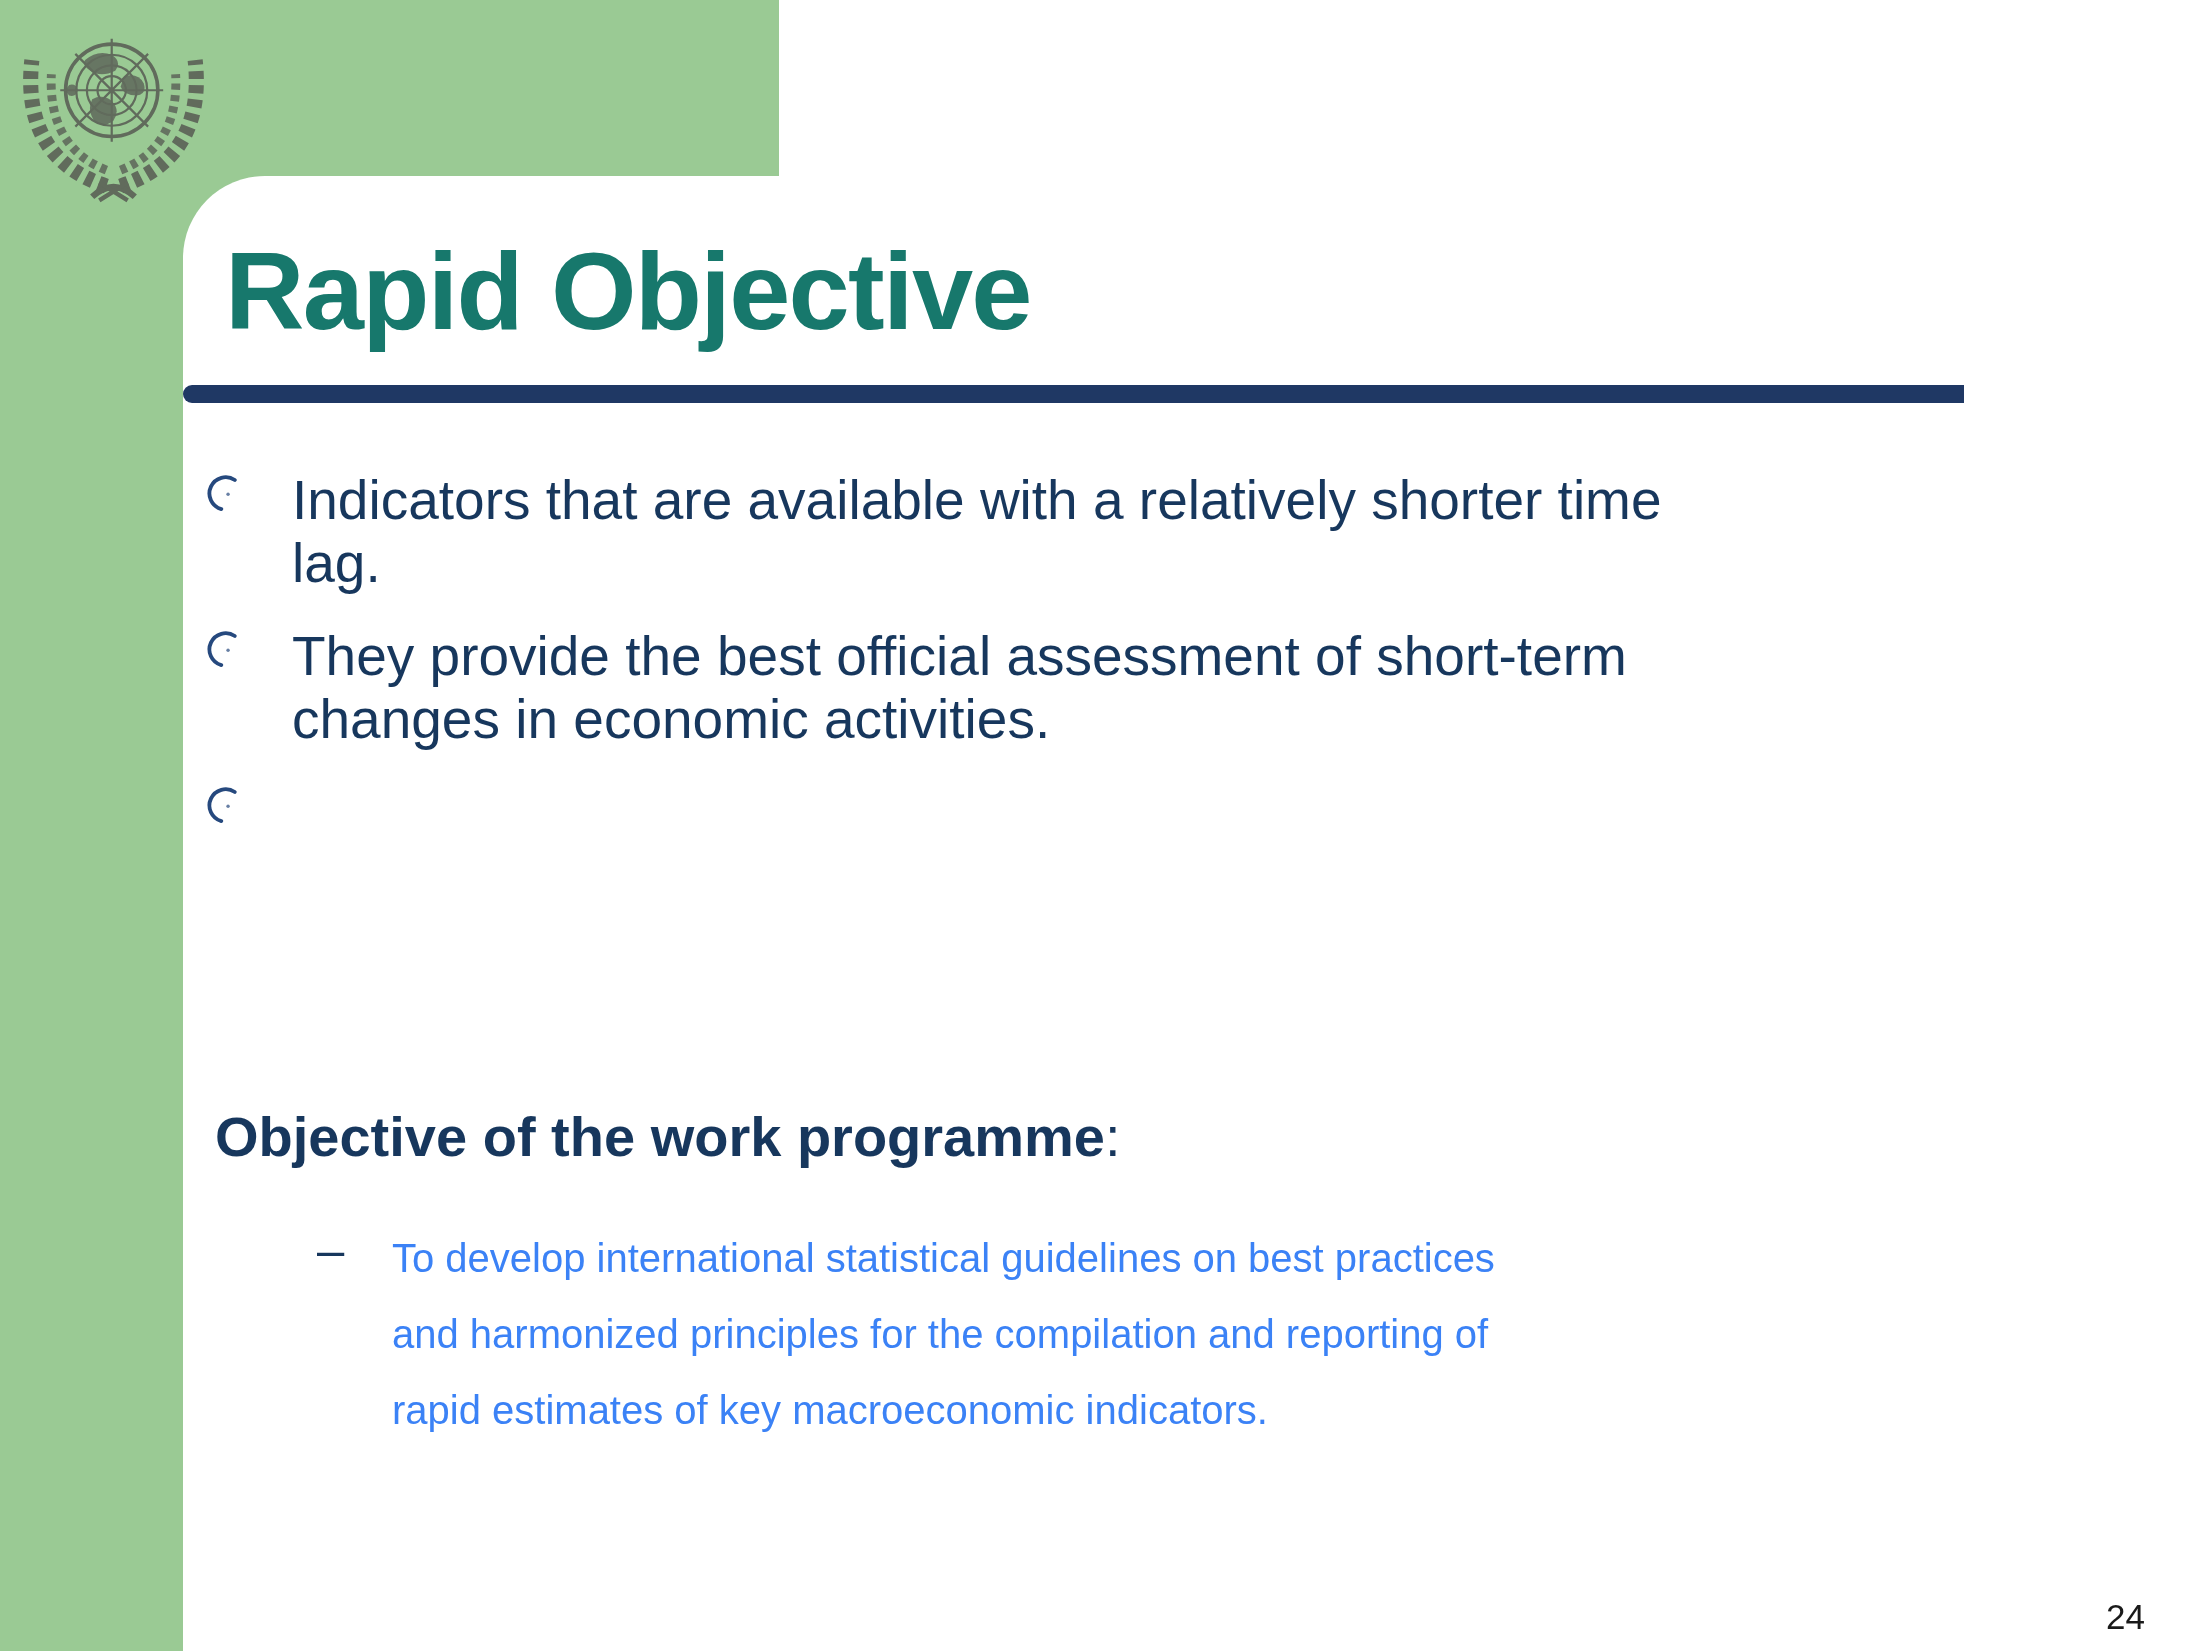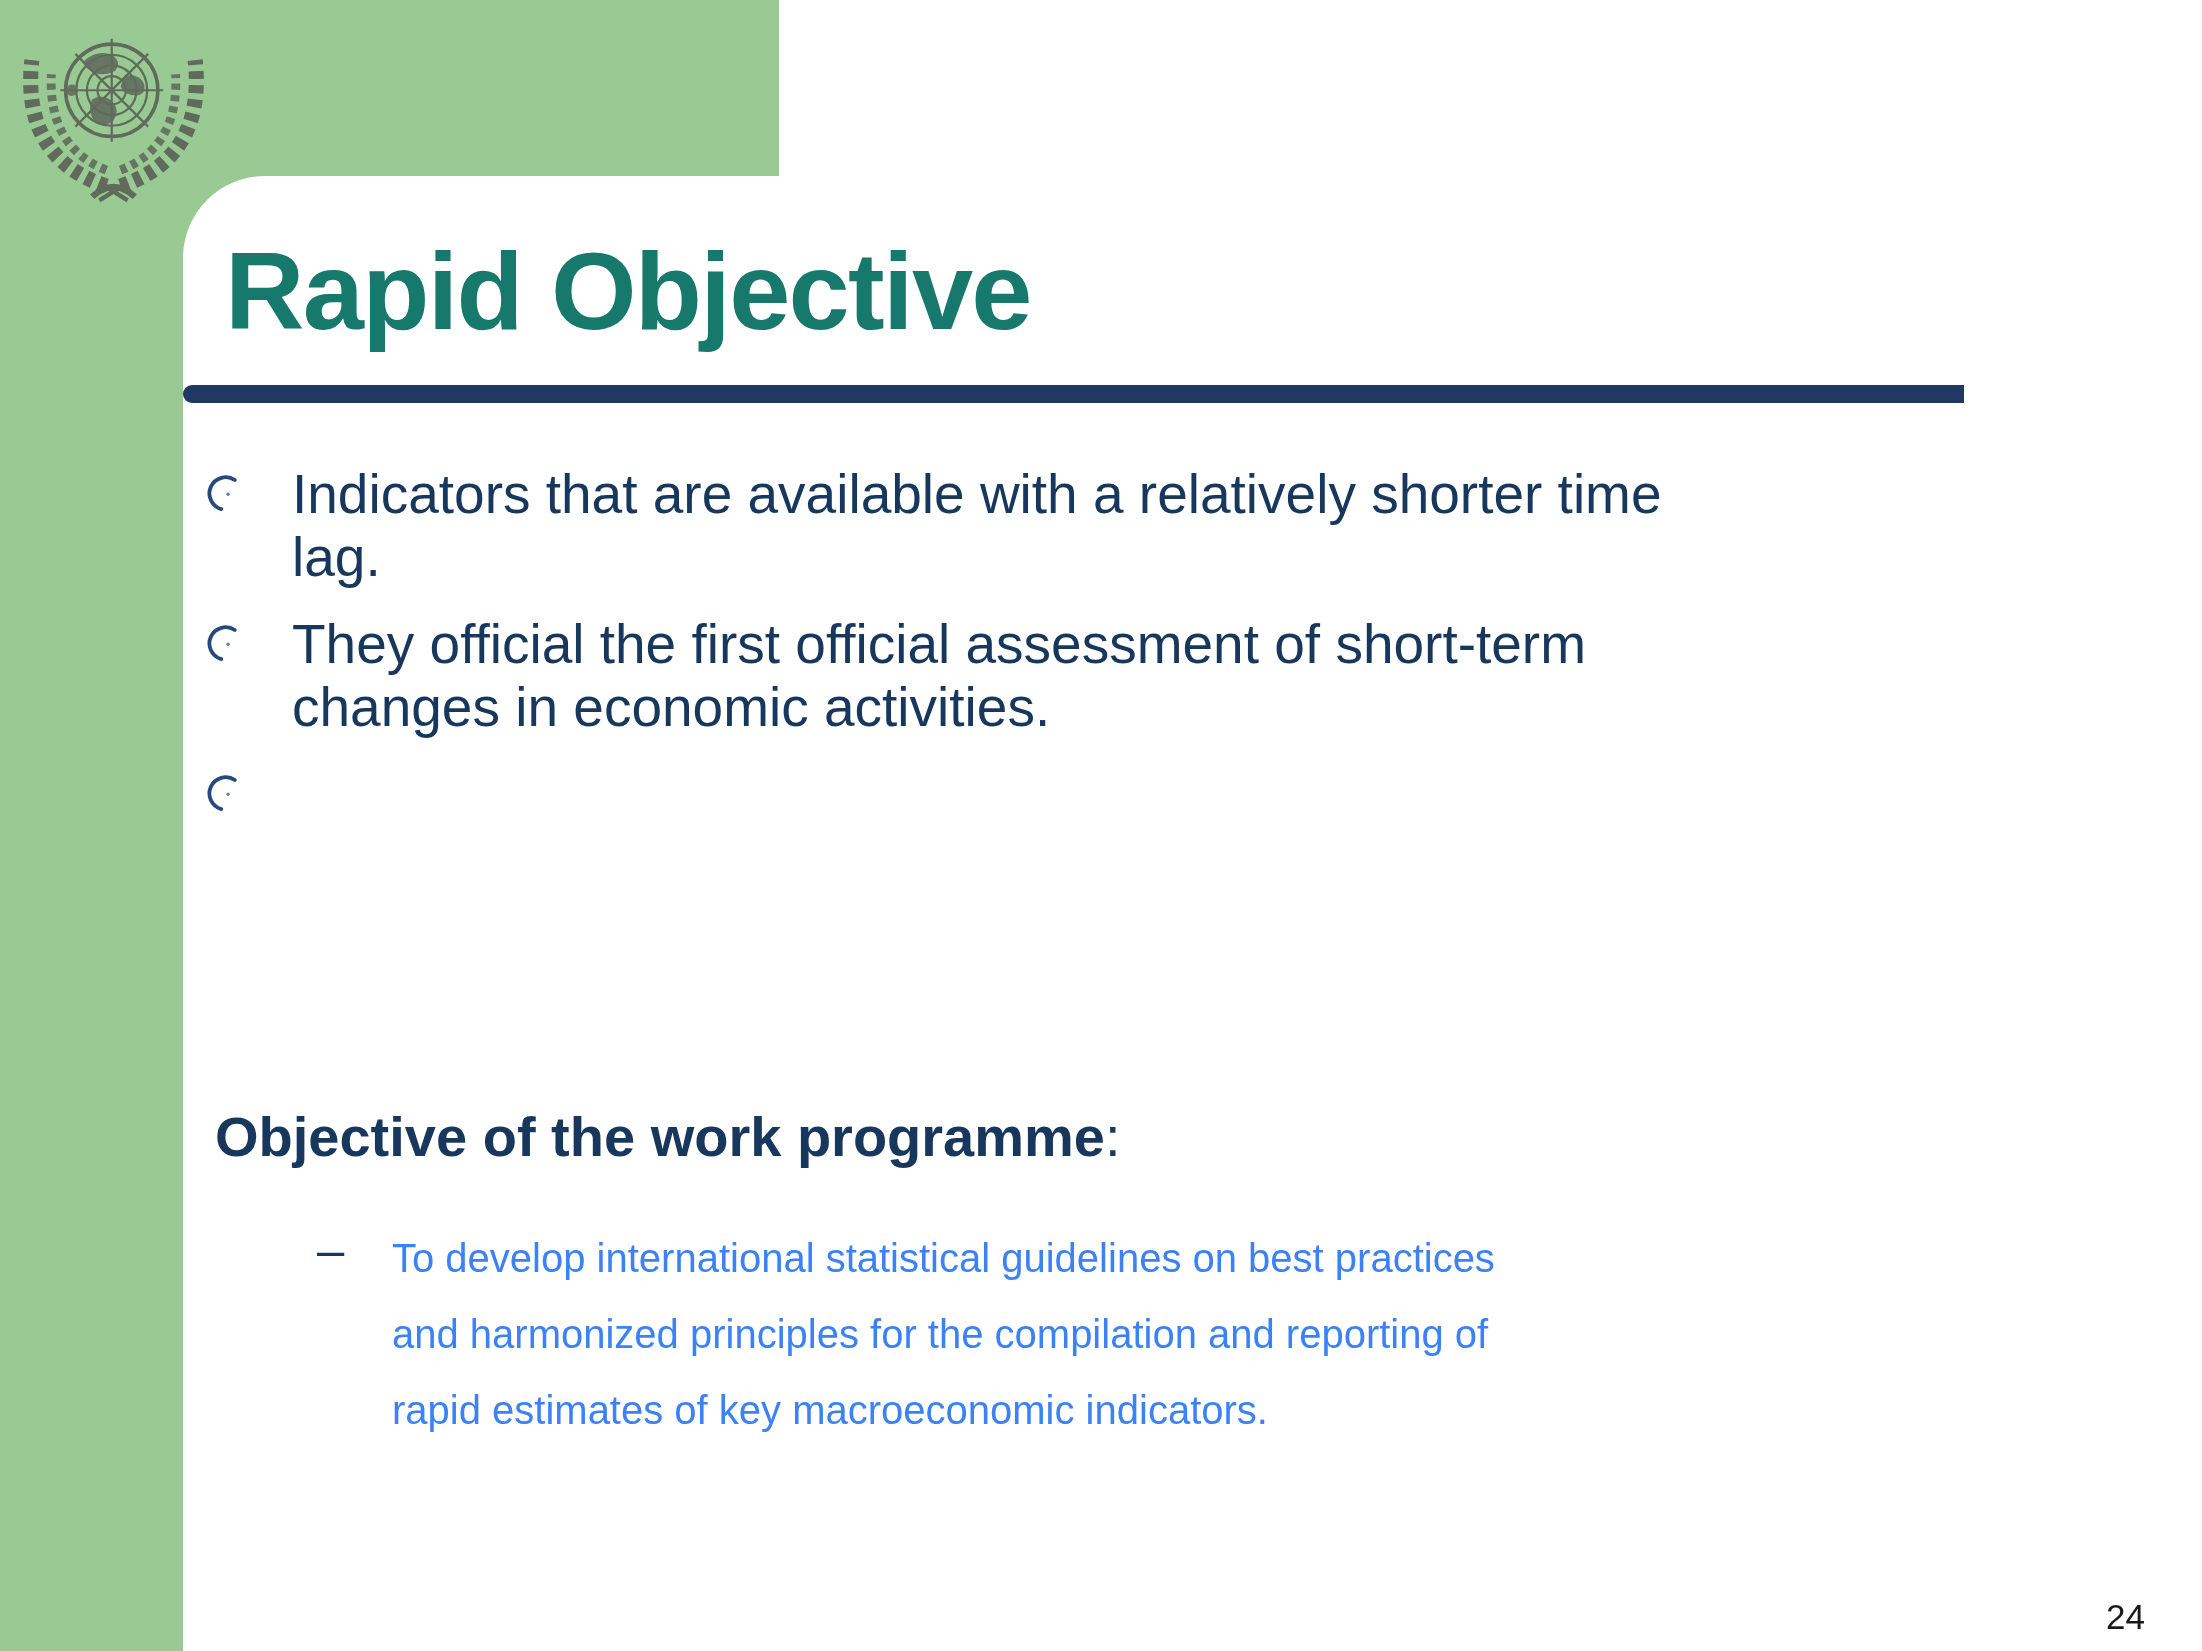--- a/index.html
+++ b/index.html
@@ -51,20 +51,21 @@
     position: absolute; left: 205px; top: 463px;
     width: 1867px;
   }
   .bullet { display: flex; align-items: flex-start; margin-bottom: 24px; }
   .bullet-icon { flex: 0 0 auto; width: 41px; height: 41px; margin-top: 8.6px; }
   .bullet-text {
     margin-left: 46px;
     font-size: 55px; line-height: 63px;
     color: #17375D;
     white-space: pre-line;
+    margin-top: 6px;
   }
   .objective {
     position: absolute; left: 215px; top: 1104px;
     font-size: 56px; line-height: 65px;
     color: #17375D;
     white-space: nowrap;
   }
   .obj-bold { font-weight: bold; }
   .sub-bullet {
     position: absolute; left: 317px; top: 1220px;
@@ -137,21 +138,21 @@
       </svg>
       <div class="bullet-text">Indicators that are available with a relatively shorter time
 lag.</div>
     </div>
 
     <div class="bullet">
       <svg class="bullet-icon" viewBox="0 0 48 48" xmlns="http://www.w3.org/2000/svg">
         <path d="M34.9 9.4 A19 19 0 1 0 19.1 43.4" fill="none" stroke="#26497E" stroke-width="4.5" stroke-linecap="round"></path>
         <circle cx="27" cy="26" r="2" fill="#26497E" opacity="0.7"></circle>
       </svg>
-      <div class="bullet-text">They official the first official assessment of short-term
+      <div class="bullet-text">They provide the best official assessment of short-term
 changes in economic activities.</div>
     </div>
 
     <div class="bullet">
       <svg class="bullet-icon" viewBox="0 0 48 48" xmlns="http://www.w3.org/2000/svg">
         <path d="M34.9 9.4 A19 19 0 1 0 19.1 43.4" fill="none" stroke="#26497E" stroke-width="4.5" stroke-linecap="round"></path>
         <circle cx="27" cy="26" r="2" fill="#26497E" opacity="0.7"></circle>
       </svg>
     </div>
 

